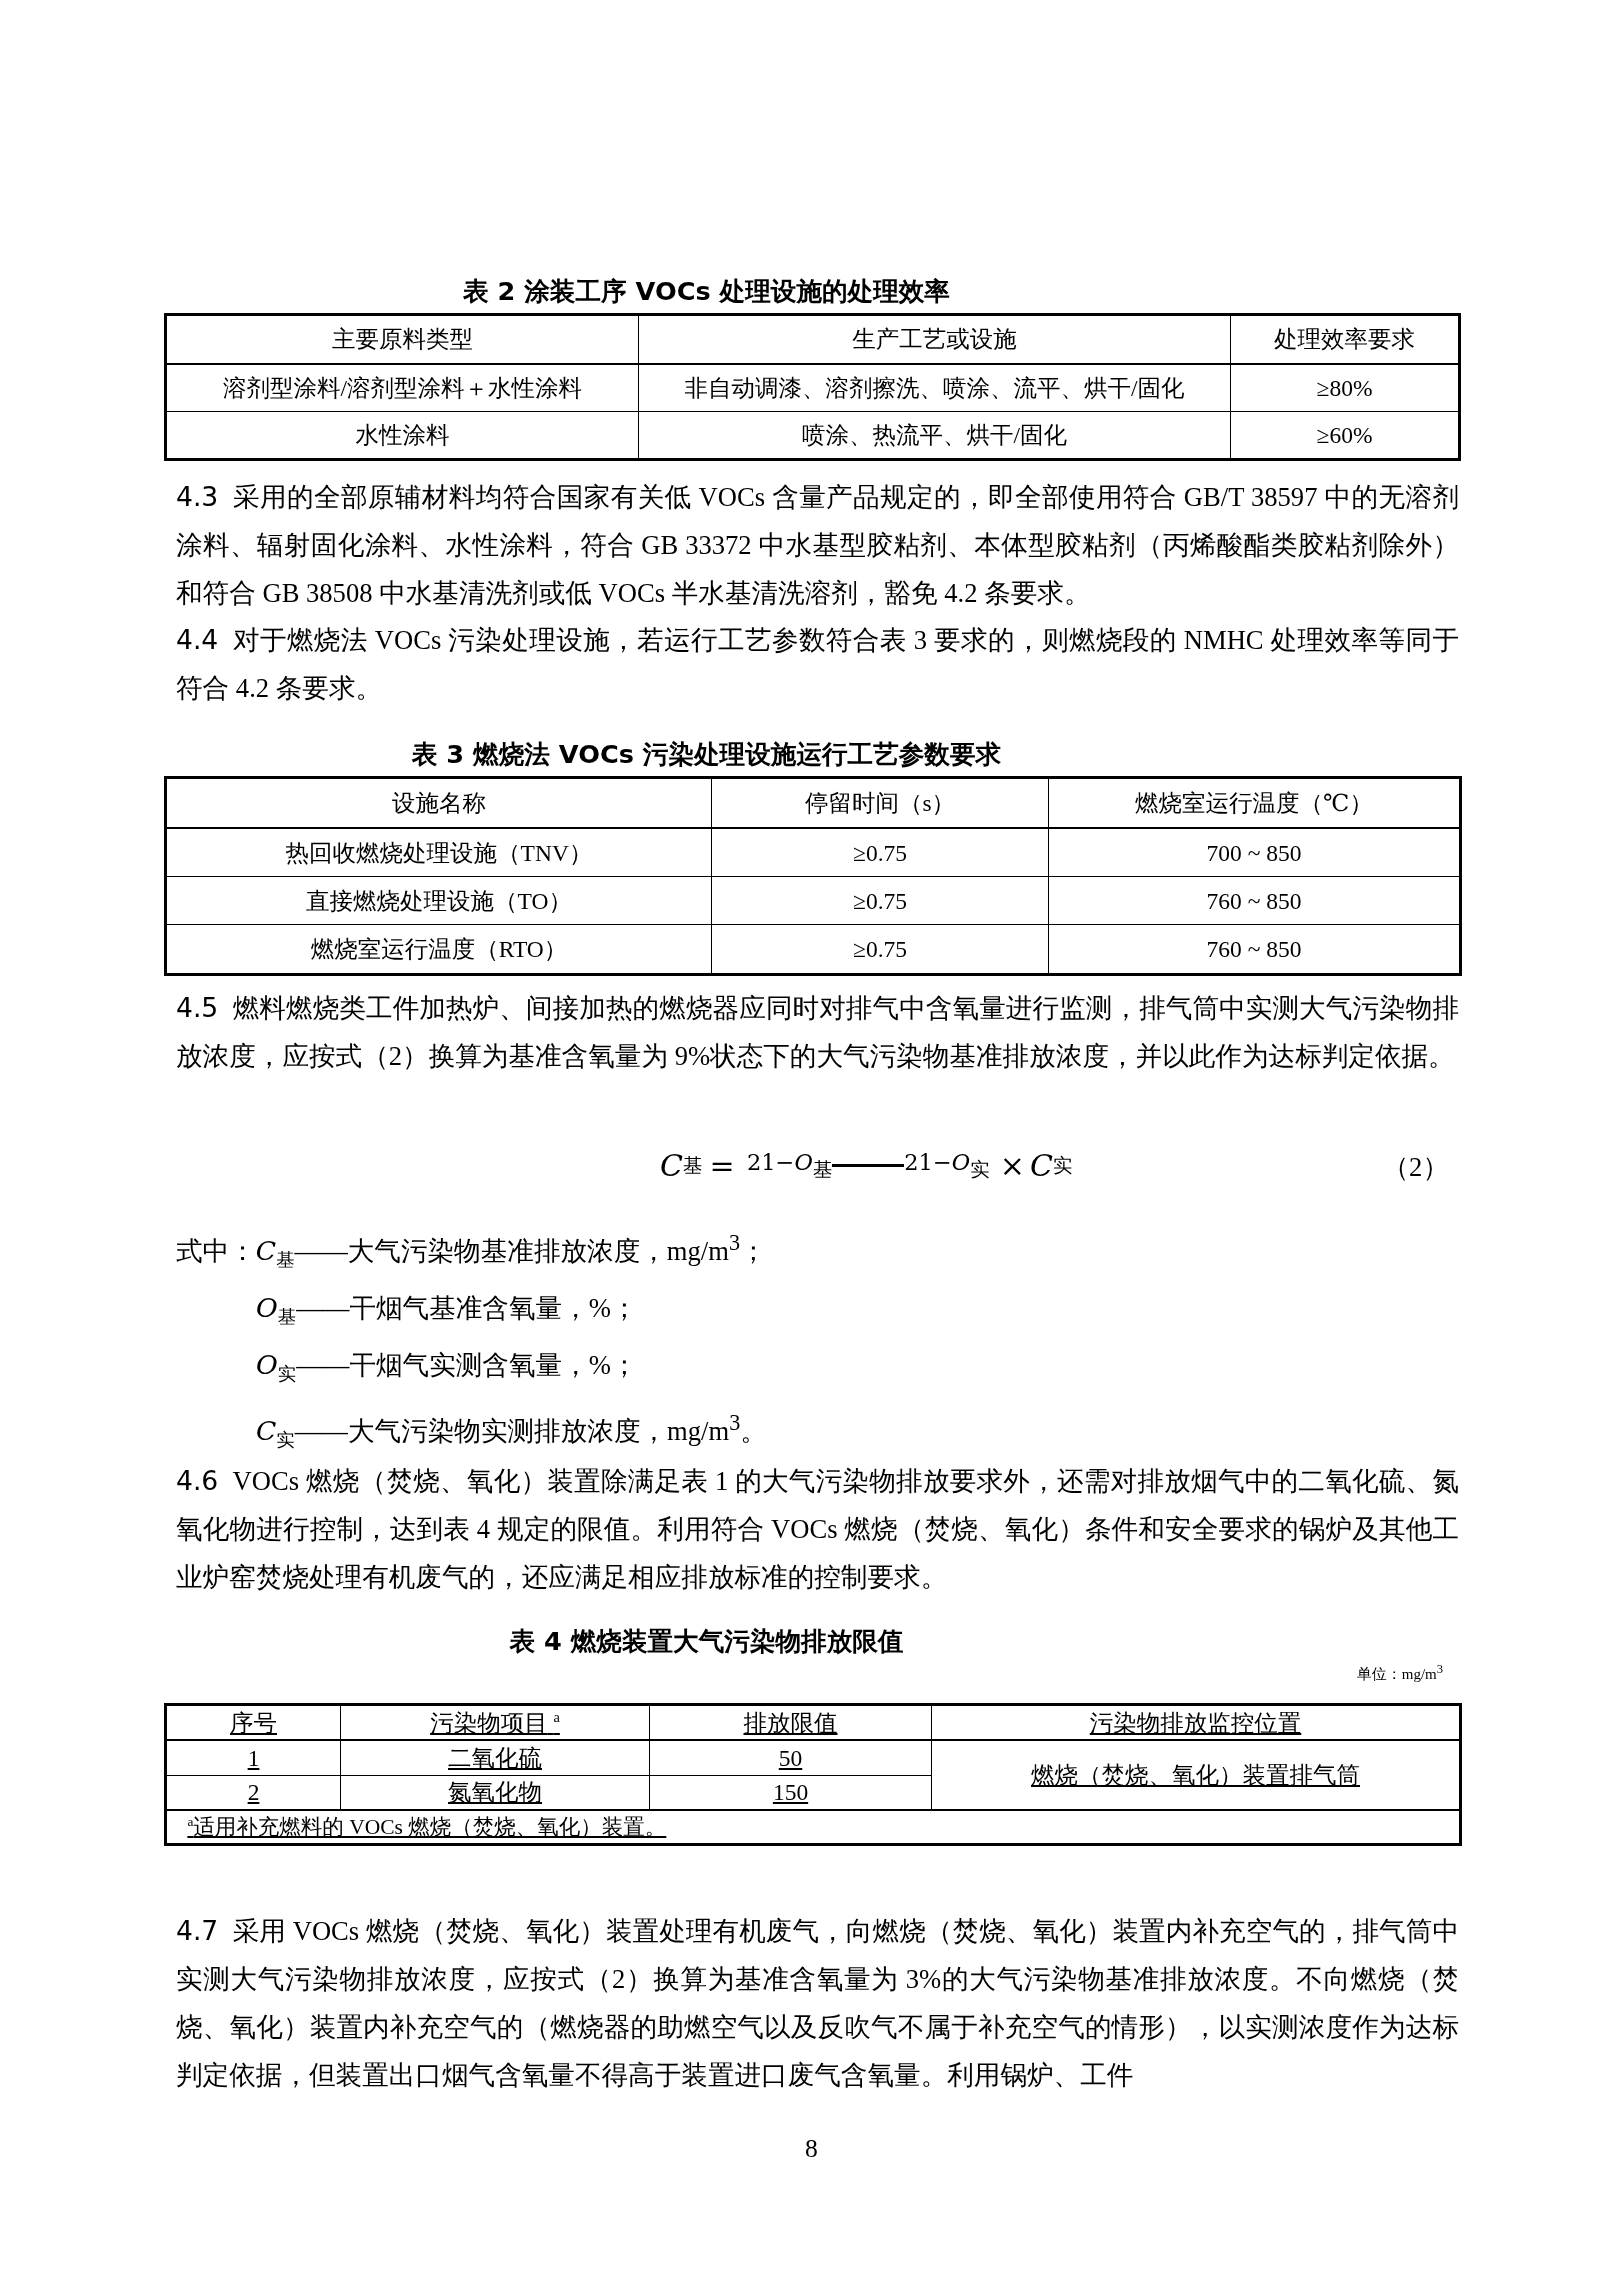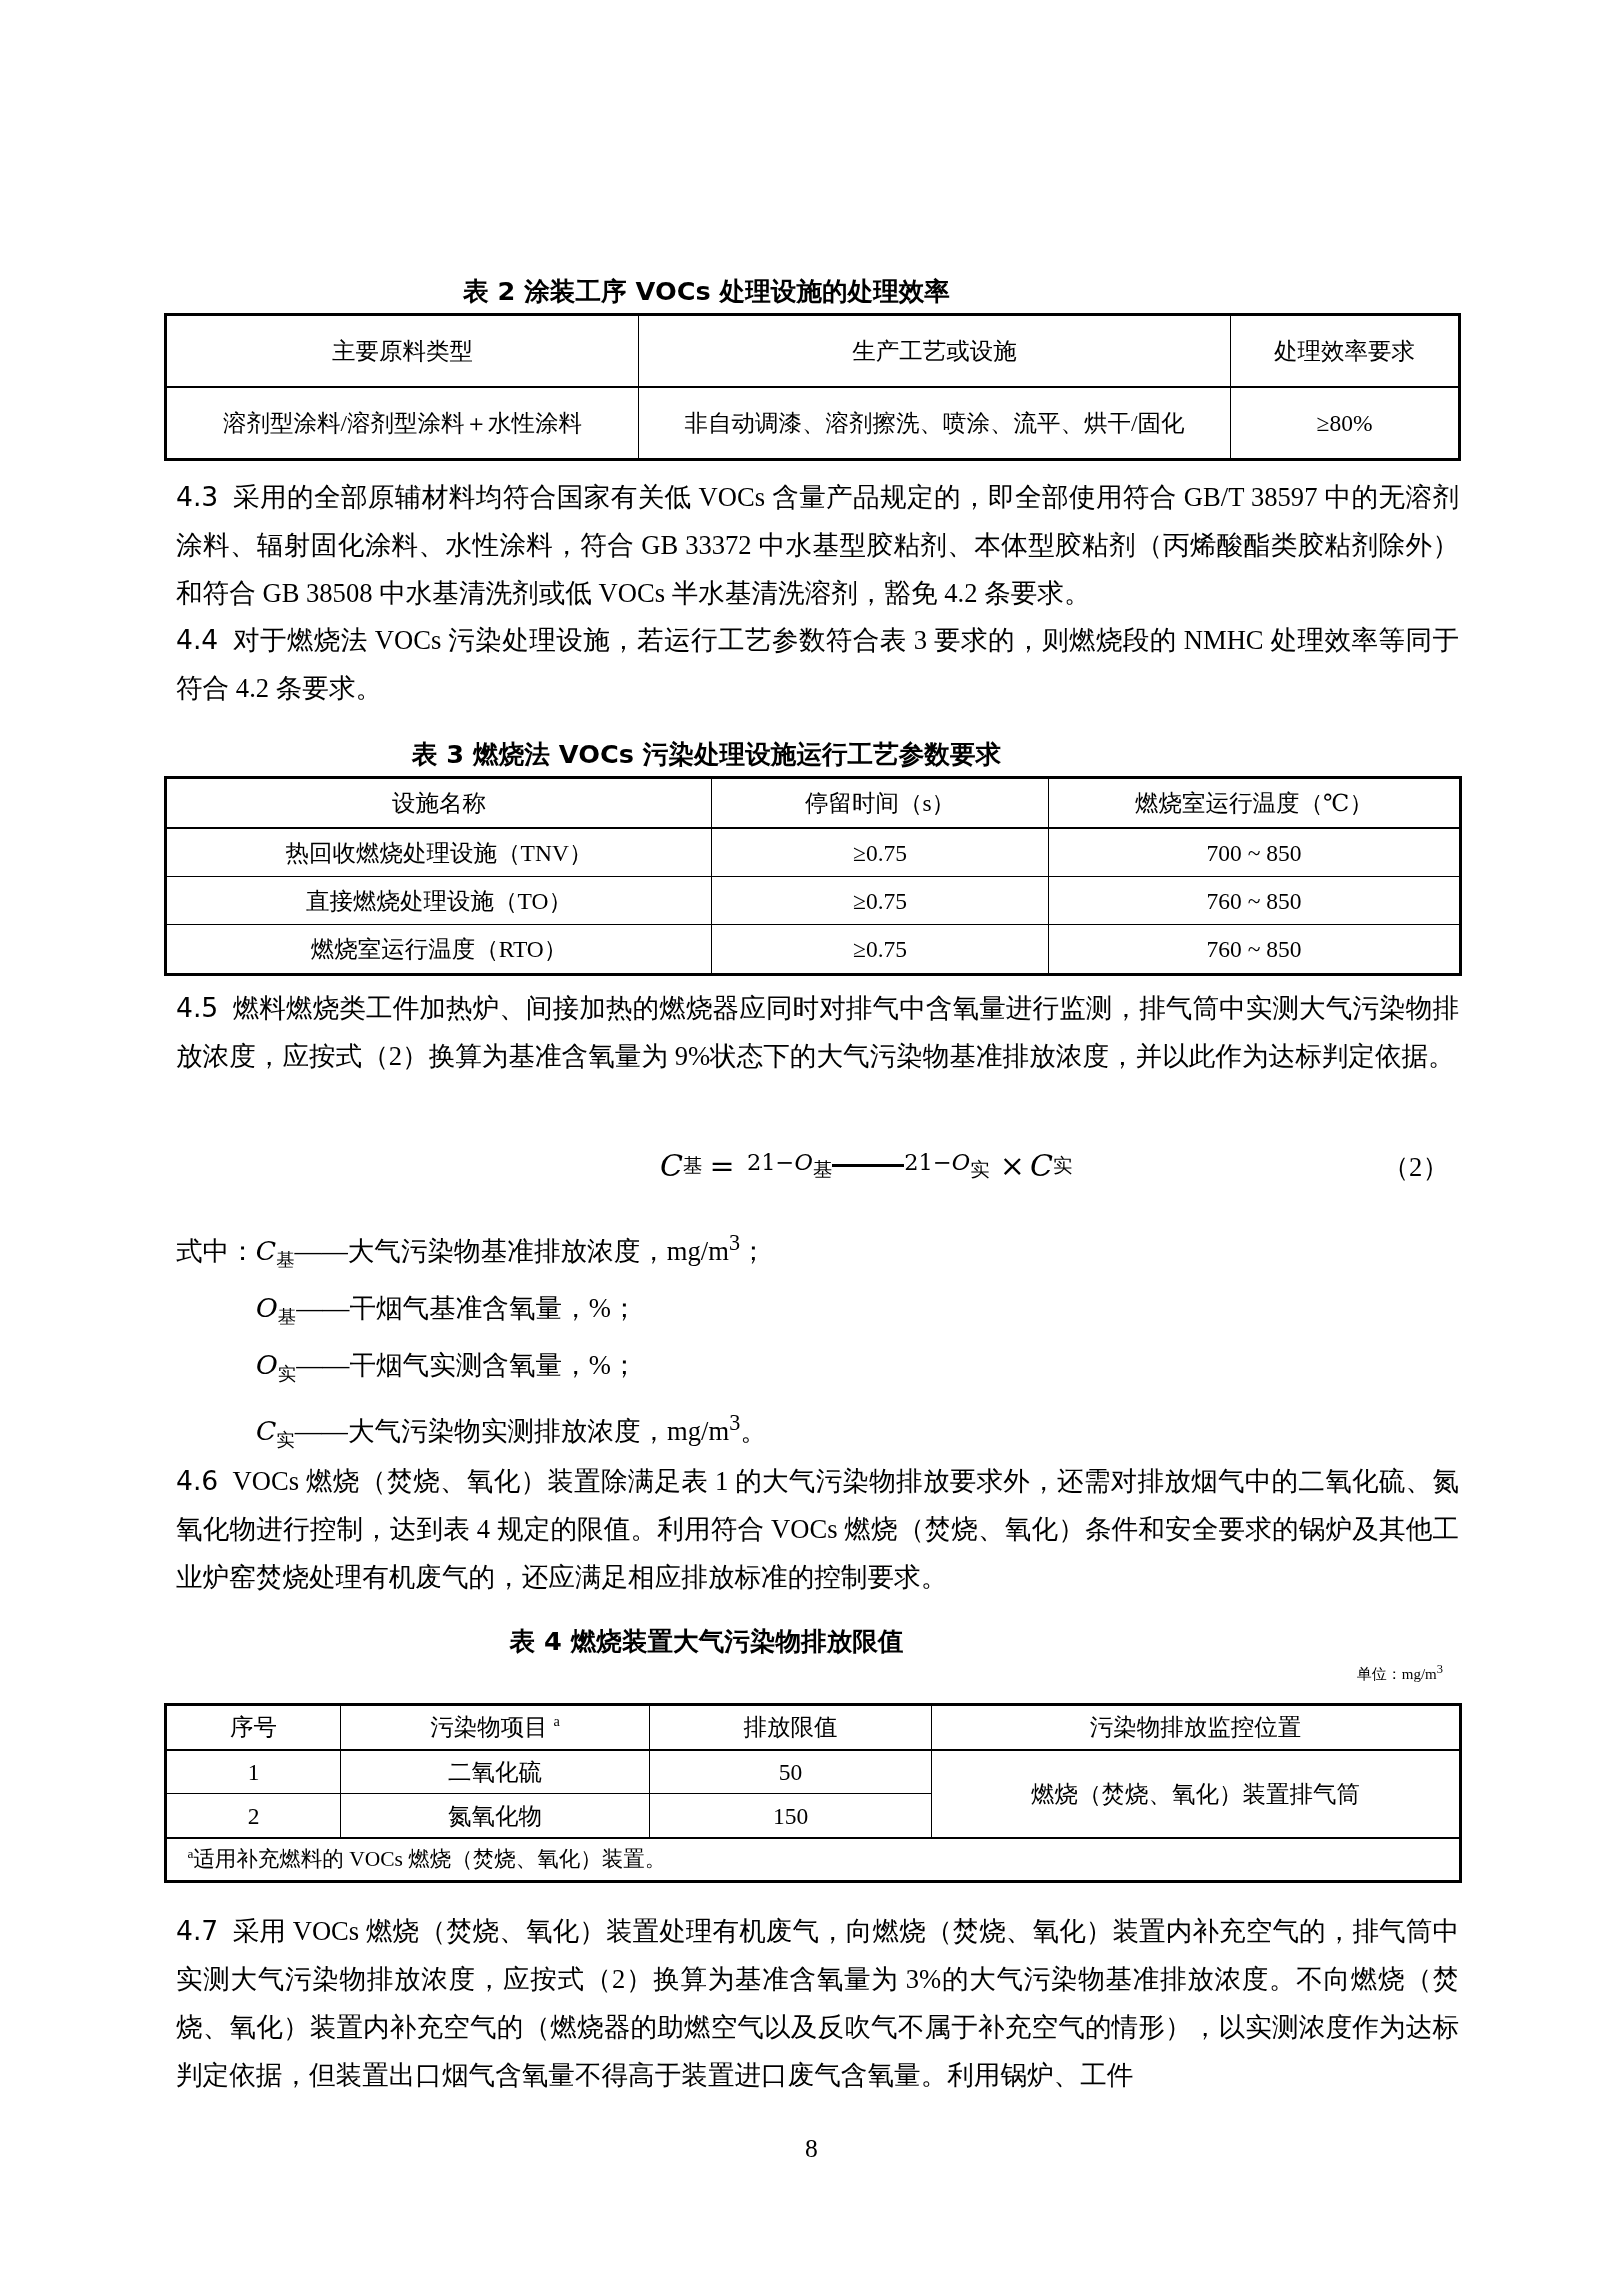--- a/index.html
+++ b/index.html
@@ -59,20 +59,25 @@
   <tbody>
       <tr class="head">
     <td>主要原料类型</td>
     <td>生产工艺或设施</td>
     <td>处理效率要求</td>
   </tr>
   <tr>
     <td>溶剂型涂料/溶剂型涂料＋水性涂料</td>
     <td>非自动调漆、溶剂擦洗、喷涂、流平、烘干/固化</td>
     <td>≥80%</td>
+  </tr>
+  <tr>
+    <td>水性涂料</td>
+    <td>喷涂、热流平、烘干/固化</td>
+    <td>≥60%</td>
   </tr>
 </tbody>
   </table>
 
 <div class="para" style="top:473px;">
   <span class="num">4.3</span><span>采用的全部原辅材料均符合国家有关低 VOCs 含量产品规定的，即全部使用符合 GB/T 38597 中的无溶剂涂料、辐射固化涂料、水性涂料，符合 GB 33372 中水基型胶粘剂、本体型胶粘剂（丙烯酸酯类胶粘剂除外）和符合 GB 38508 中水基清洗剂或低 VOCs 半水基清洗溶剂，豁免 4.2 条要求。</span>
 </div>
 <div class="para" style="top:616px;">
   <span class="num">4.4</span><span>对于燃烧法 VOCs 污染处理设施，若运行工艺参数符合表 3 要求的，则燃烧段的 NMHC 处理效率等同于符合 4.2 条要求。</span>
 </div>
@@ -143,21 +148,21 @@
 </div>
 
 <div class="para" style="top:1457px;">
   <span class="num">4.6</span><span>VOCs 燃烧（焚烧、氧化）装置除满足表 1 的大气污染物排放要求外，还需对排放烟气中的二氧化硫、氮氧化物进行控制，达到表 4 规定的限值。利用符合 VOCs 燃烧（焚烧、氧化）条件和安全要求的锅炉及其他工业炉窑焚烧处理有机废气的，还应满足相应排放标准的控制要求。</span>
 </div>
 
 <div class="caption" style="top:1626px;">表 4   燃烧装置大气污染物排放限值</div>
 <div class="unit" style="top:1662px;">
   <span>单位：mg/m</span><sup>3</sup>
 </div>
-<table class="t" style="top:1703px; height:180px;">
+<table class="t" style="top:1703px; height:143px;text-decoration:underline;">
   <colgroup>
       <col style="width:175px">
       <col style="width:309px">
       <col style="width:282px">
       <col style="width:529px">
     </colgroup>
   <tbody>
       <tr class="head">
     <td>序号</td>
     <td><span>污染物项目</span> <sup style="font-size:14.3px;">a</sup></td>

